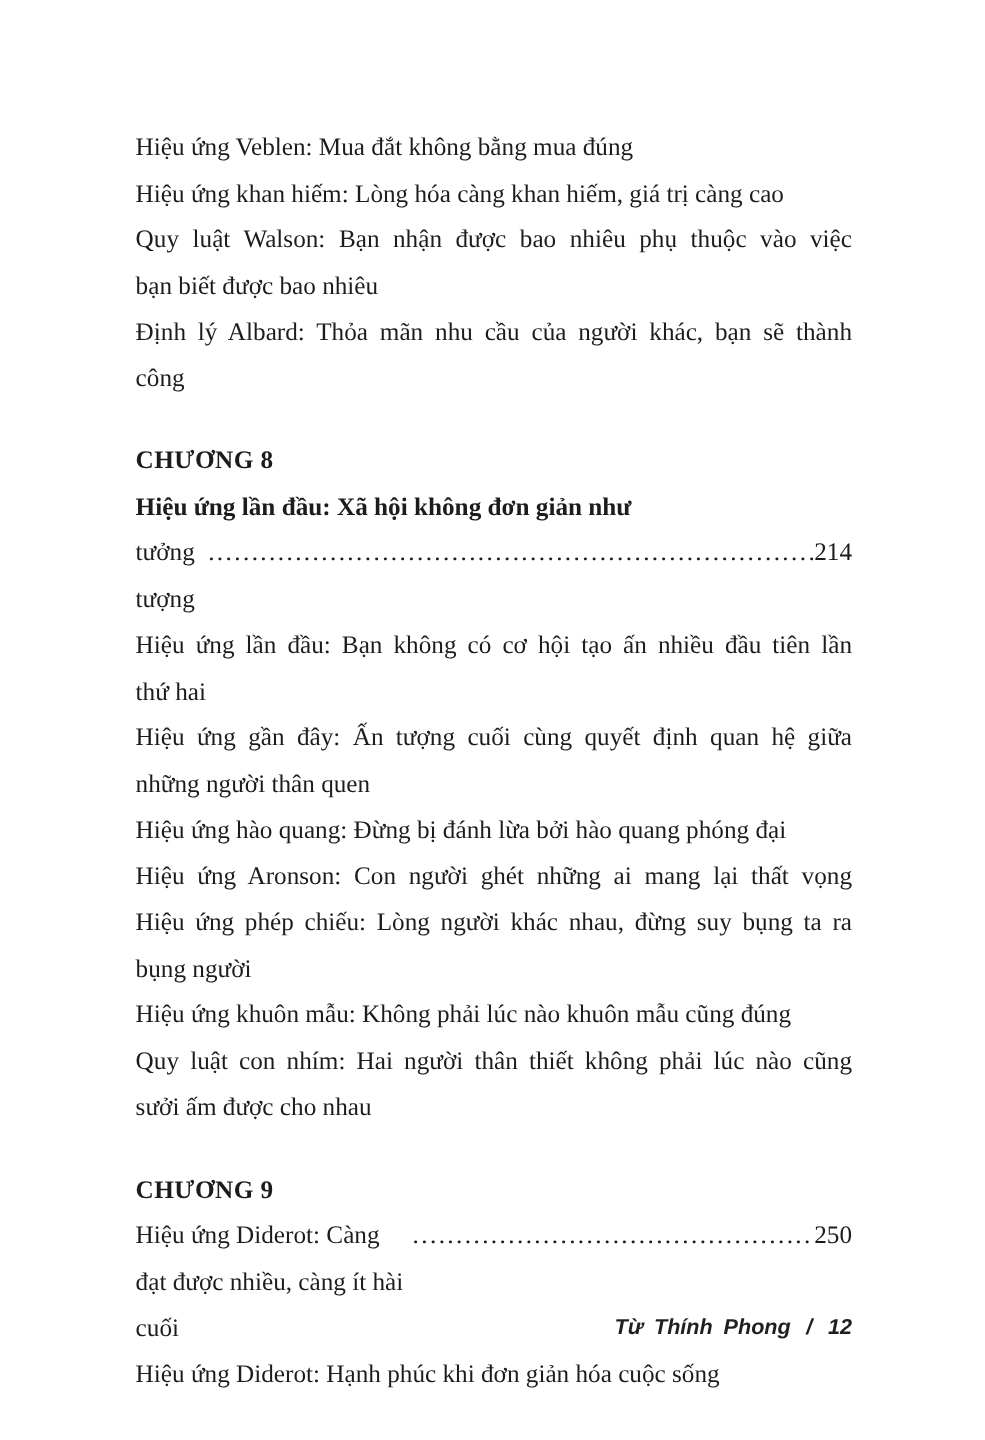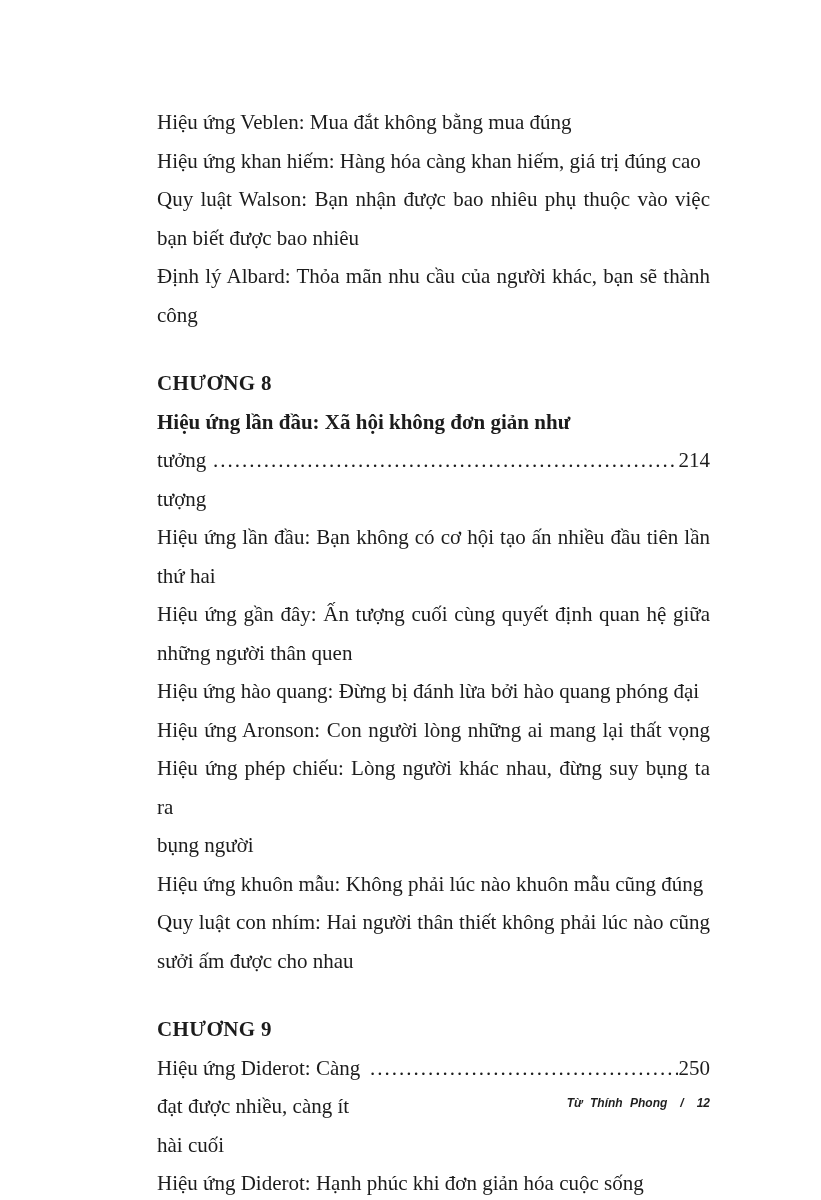--- a/index.html
+++ b/index.html
@@ -10,52 +10,52 @@
     color:#1c1c1c;
     font-family:"Liberation Serif","DejaVu Serif",serif;
     overflow:hidden;
   }
   .content{
     position:absolute;
     left:113px;top:103px;width:597px;
     font-size:21px;
     line-height:38.5px;
   }
-  .line{text-align:left;margin-left:44px;}
+  .line{text-align:left;}
   .jline{text-align:justify;text-align-last:justify;}
   .gap{height:30px;}
   .chapter-label{font-weight:bold;letter-spacing:0.4px;}
   .bold{font-weight:bold;}
   .leader{display:flex;align-items:baseline;font-weight:normal;}
   .leader .dots{
     flex:1 1 auto;overflow:hidden;white-space:nowrap;
     letter-spacing:2px;margin:0 1px 0 4px;
   }
   .leader .pn{flex:0 0 auto;white-space:nowrap;}
   .footer{
     position:absolute;top:1096px;right:111px;
     font-family:"Liberation Sans","DejaVu Sans",sans-serif;
     font-weight:bold;font-style:italic;
-    font-size:12px;color:#1f1f1f;
+    font-size:18px;color:#1f1f1f;
     display:flex;align-items:baseline;
     word-spacing:4px;
   }
   .footer .sep{margin:0 13px;}
 </style>
 </head>
 <body>
 
 <div class="page">
   <div class="content">
 
     <div>
       <div class="line">Hiệu ứng Veblen: Mua đắt không bằng mua đúng</div>
     </div>
     <div>
-      <div class="line">Hiệu ứng khan hiếm: Hàng hóa càng khan hiếm, giá trị đúng cao</div>
+      <div class="line">Hiệu ứng khan hiếm: Lòng hóa càng khan hiếm, giá trị càng cao</div>
     </div>
     <div>
       <div class="line jline">Quy luật Walson: Bạn nhận được bao nhiêu phụ thuộc vào việc</div>
       <div class="line">bạn biết được bao nhiêu</div>
     </div>
     <div>
       <div class="line jline">Định lý Albard: Thỏa mãn nhu cầu của người khác, bạn sẽ thành</div>
       <div class="line">công</div>
     </div>
 
@@ -75,21 +75,21 @@
         <div class="line">thứ hai</div>
       </div>
       <div>
         <div class="line jline">Hiệu ứng gần đây: Ấn tượng cuối cùng quyết định quan hệ giữa</div>
         <div class="line">những người thân quen</div>
       </div>
       <div>
         <div class="line">Hiệu ứng hào quang: Đừng bị đánh lừa bởi hào quang phóng đại</div>
       </div>
       <div>
-        <div class="line jline">Hiệu ứng Aronson: Con người lòng những ai mang lại thất vọng</div>
+        <div class="line jline">Hiệu ứng Aronson: Con người ghét những ai mang lại thất vọng</div>
       </div>
       <div>
         <div class="line jline">Hiệu ứng phép chiếu: Lòng người khác nhau, đừng suy bụng ta ra</div>
         <div class="line">bụng người</div>
       </div>
       <div>
         <div class="line">Hiệu ứng khuôn mẫu: Không phải lúc nào khuôn mẫu cũng đúng</div>
       </div>
       <div>
         <div class="line jline">Quy luật con nhím: Hai người thân thiết không phải lúc nào cũng</div>

